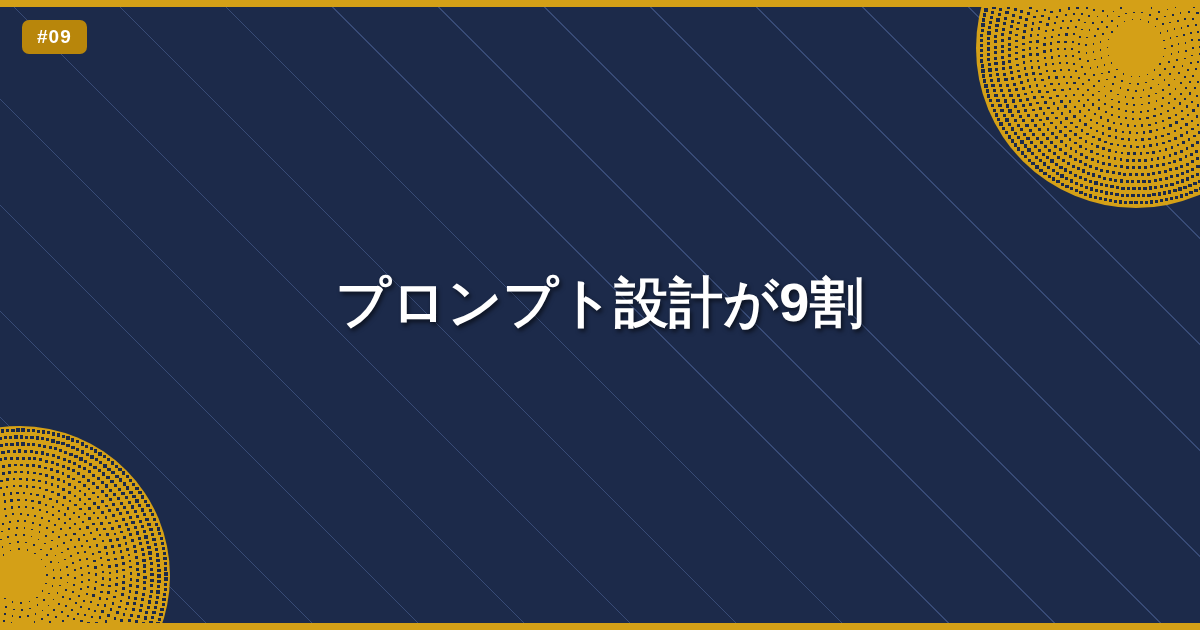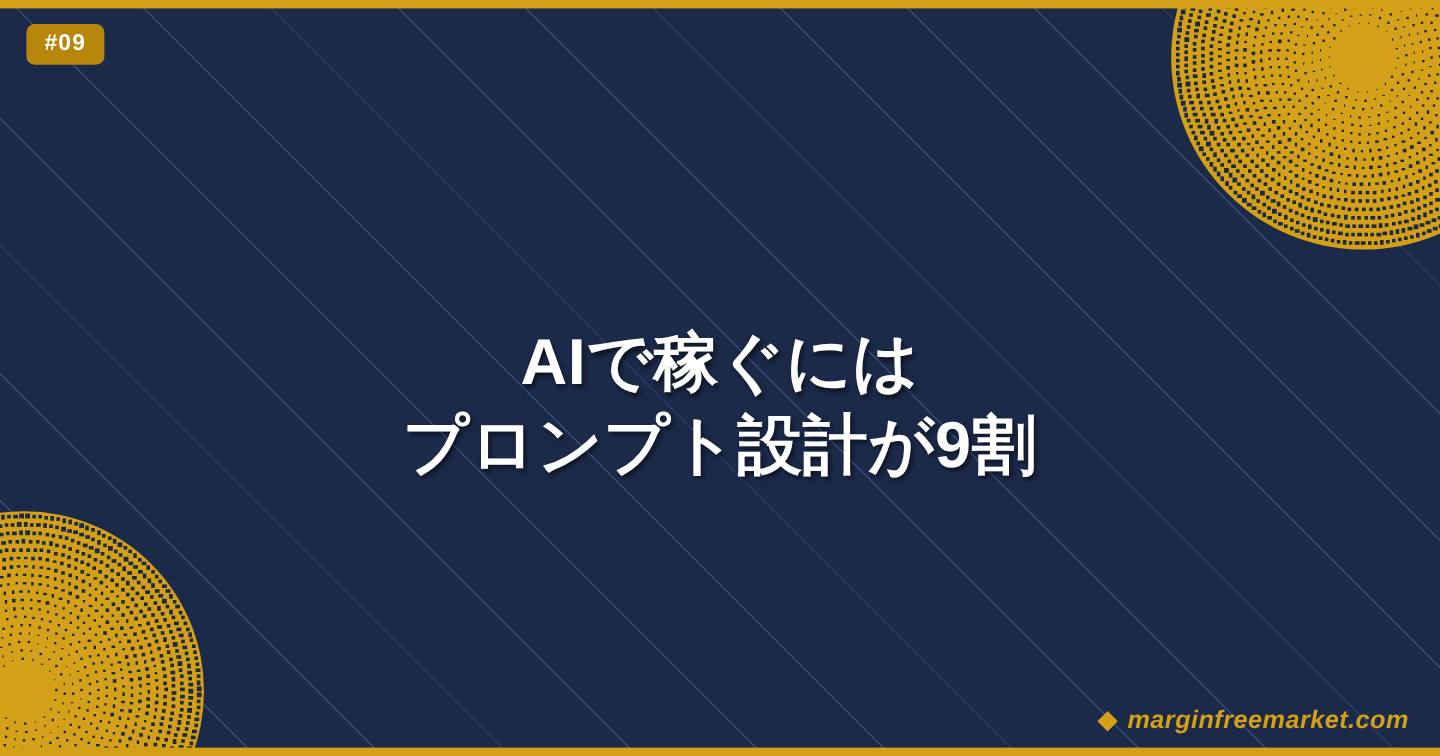--- a/index.html
+++ b/index.html
@@ -1653,22 +1653,17 @@
       </div>
   </div>
 
   <div class="rule top"></div>
   <div class="rule bottom"></div>
 
   <div id="number-chip">#09</div>
 
 
   <div id="headline">
-    <span class="line">AIで稼ぐには</span>
     <span class="line">プロンプト設計が9割</span>
   </div>
 
-  <div id="footer">
-    <div id="footer-diamond"></div>
-    <div id="footer-url">marginfreemarket.com</div>
-  </div>
 
 </div>
 
 </body></html>

